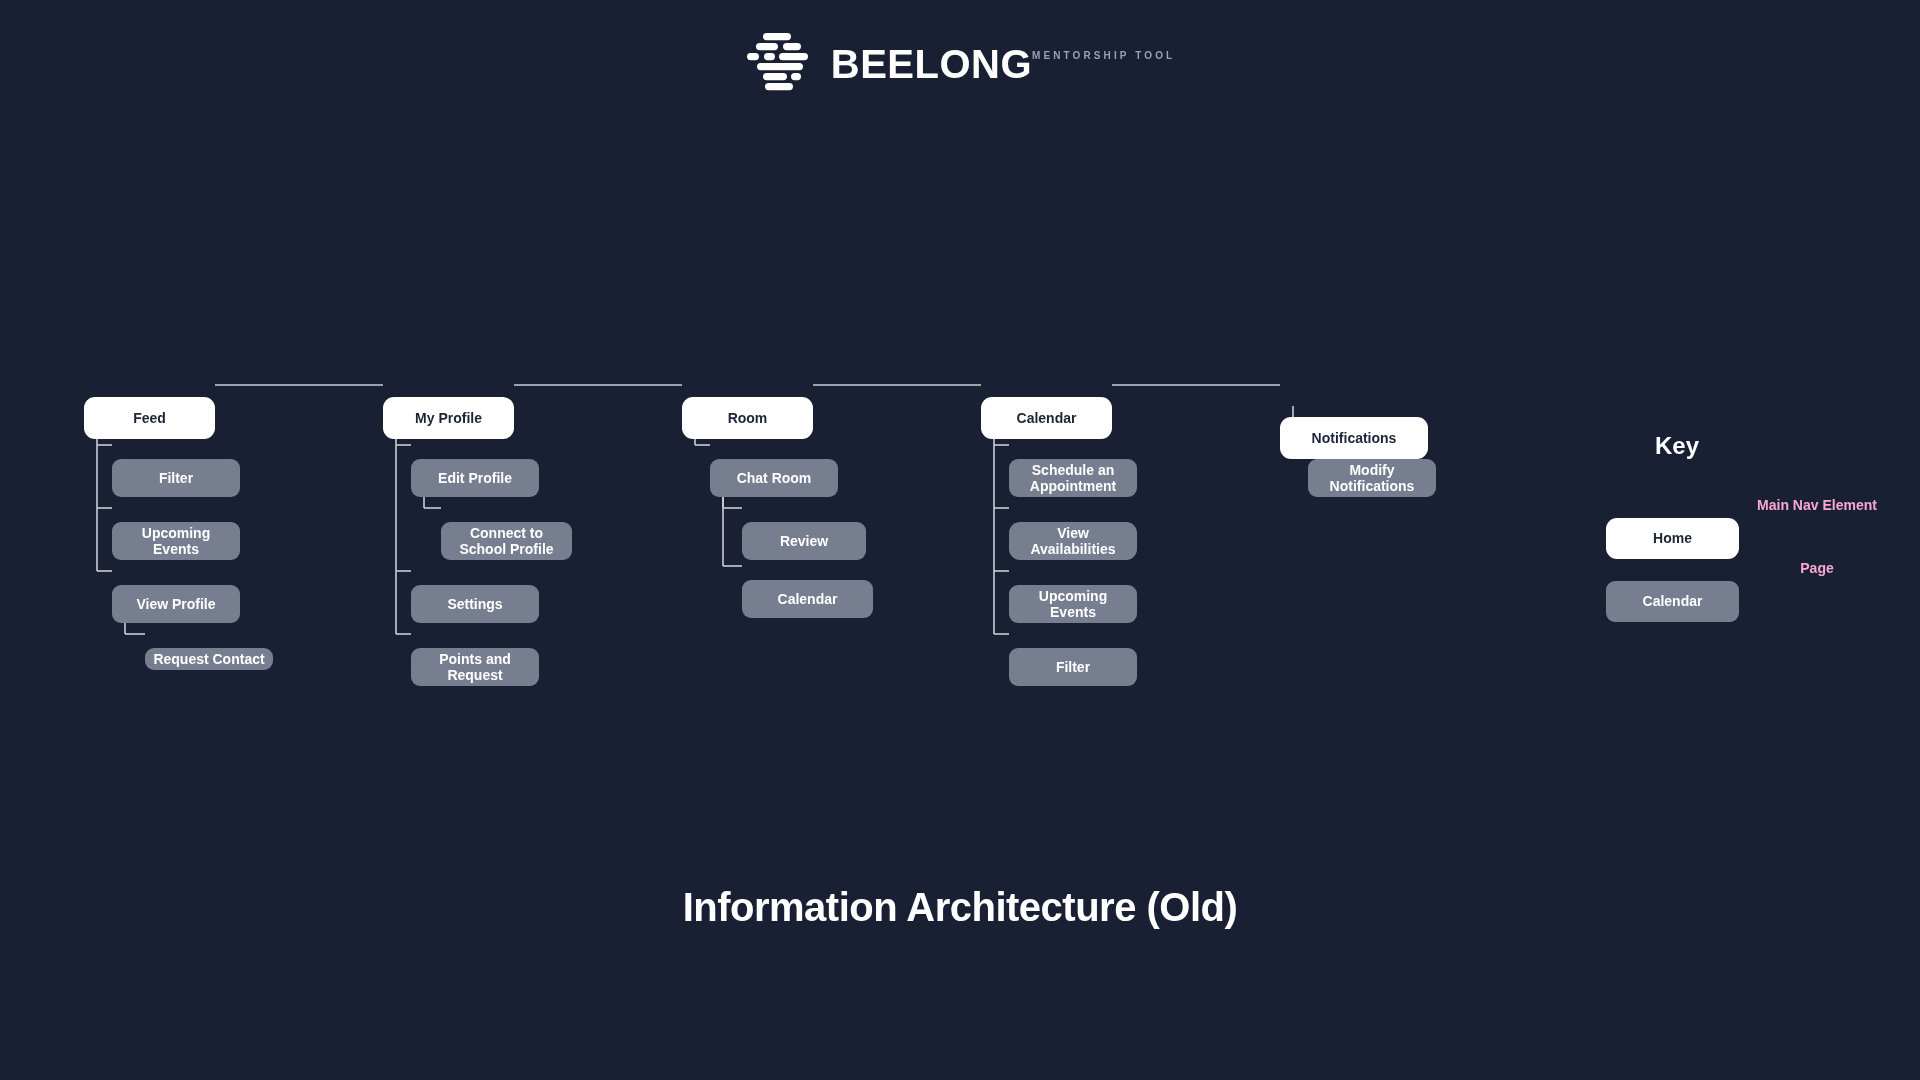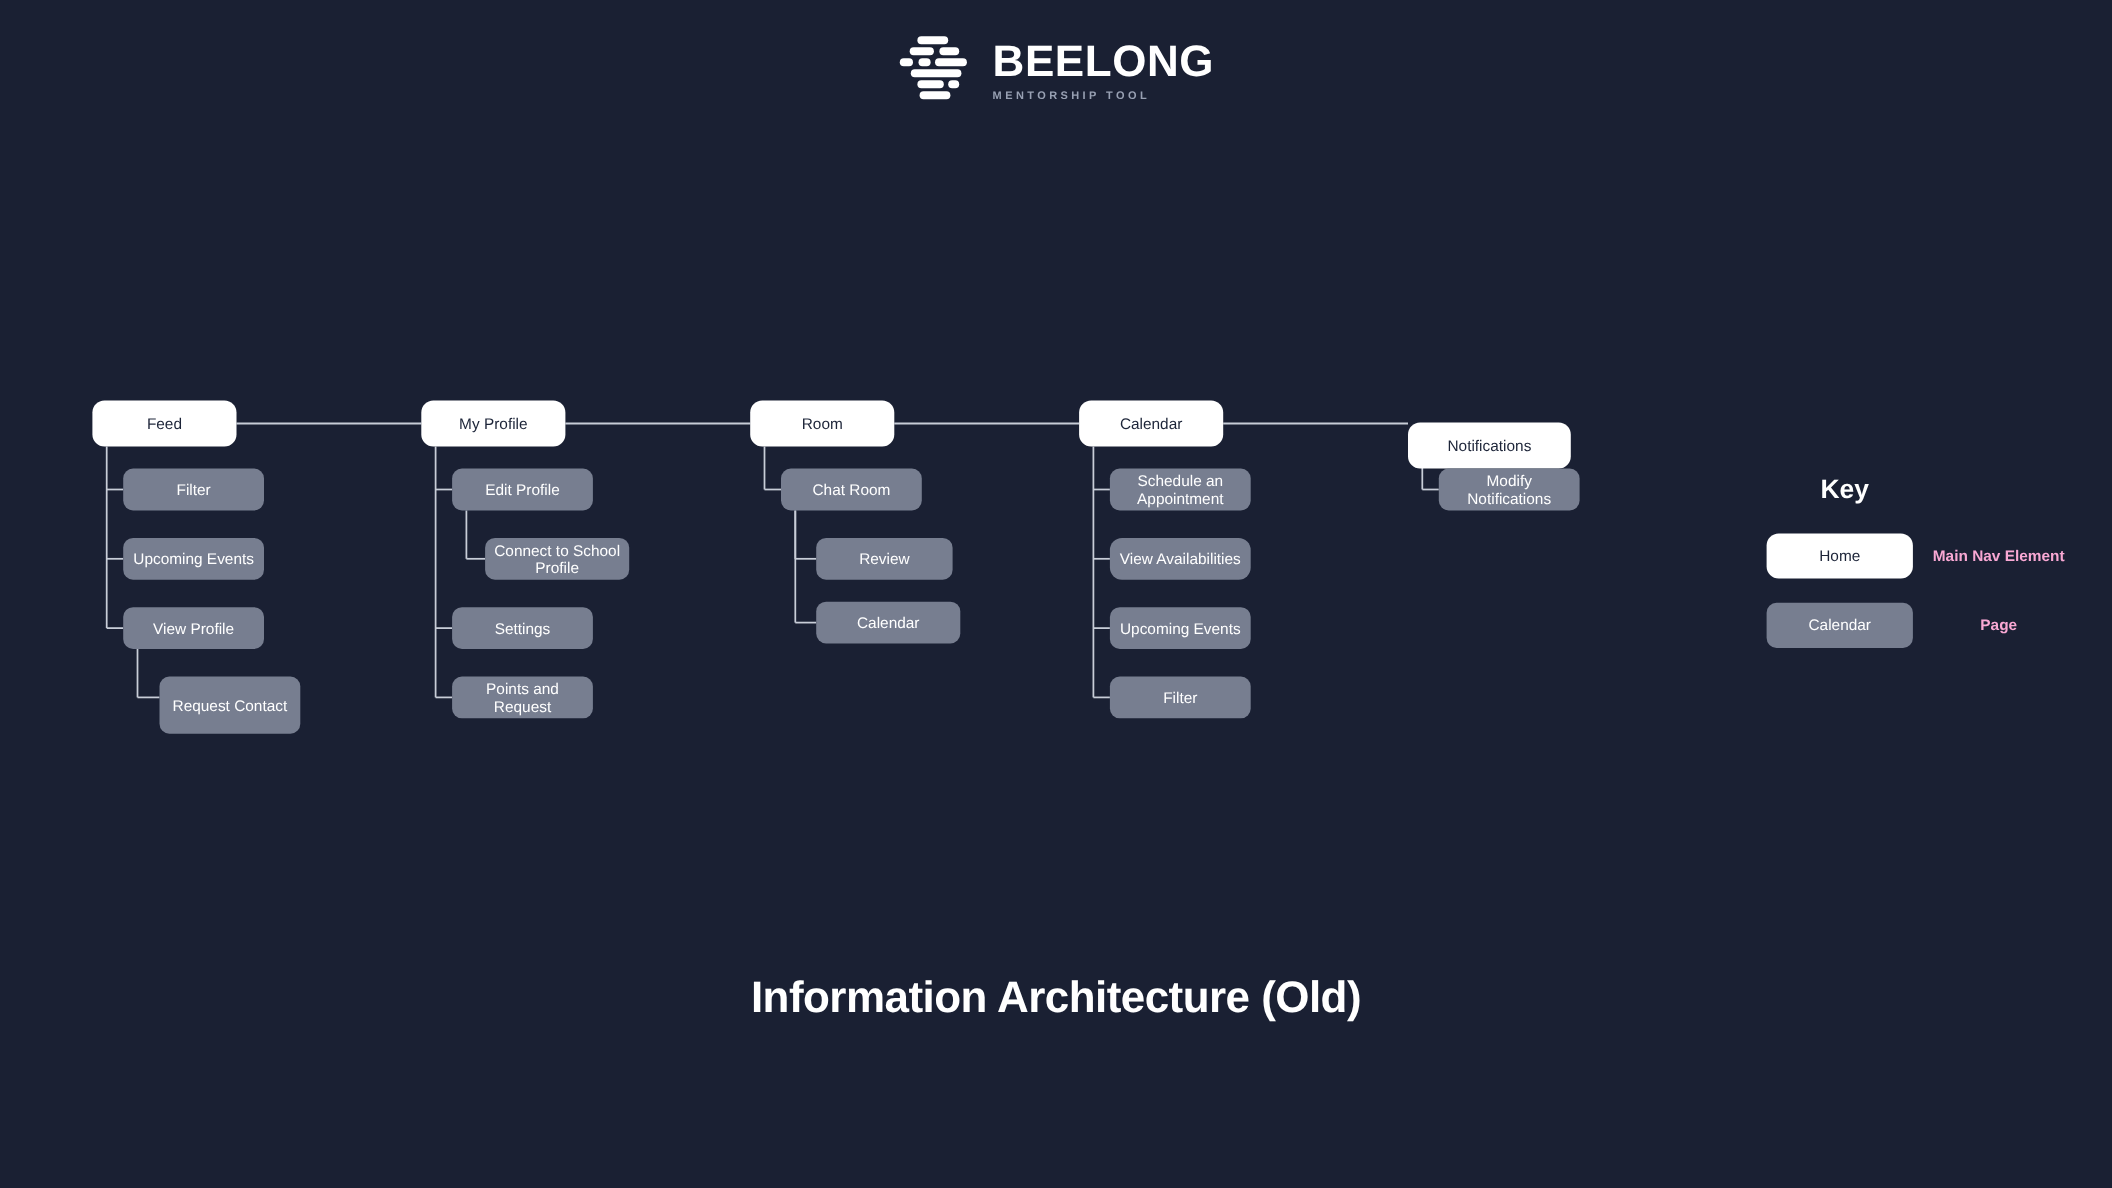--- a/index.html
+++ b/index.html
@@ -29,21 +29,21 @@
     align-items: center;
     gap: 16px;
   }
   #brand-mark {
     width: 70px;
     height: 64px;
     flex: 0 0 auto;
   }
   #brand-text {
     display: flex;
-    flex-direction: column;
+    flex-direction: row;
     line-height: 1;
   }
   #brand-name {
     font-size: 40px;
     font-weight: bold;
     letter-spacing: 0.5px;
     color: #ffffff;
     line-height: 1.0;
   }
   #brand-sub {
@@ -72,23 +72,24 @@
   }
 
   .node {
     position: absolute;
     display: flex;
     align-items: center;
     justify-content: center;
     text-align: center;
     border-radius: 9px;
     font-size: 14px;
-    font-weight: normal;
+    font-weight: bold;
     line-height: 1.16;
     padding: 4px 6px;
+    margin-top: 33px;
   }
   .node.main {
     background: #ffffff;
     color: #1c2438;
     border-radius: 11px;
   }
   .node.page {
     background: #777e90;
     color: #ffffff;
   }
@@ -191,21 +192,21 @@
       </div>
       <div class="node page" style="left: 112px; top: 426px; width: 128px; height: 38px;">
         <span>Filter</span>
       </div>
       <div class="node page" style="left: 112px; top: 489px; width: 128px; height: 38px;">
         <span>Upcoming Events</span>
       </div>
       <div class="node page" style="left: 112px; top: 552px; width: 128px; height: 38px;">
         <span>View Profile</span>
       </div>
-      <div class="node page" style="left: 145px; top: 615px; width: 128px; height: 52px;">
+      <div class="node page" style="left: 145px; top: 615px; width: 128px; height: 22px;">
         <span>Request Contact</span>
       </div>
       <div class="node main" style="left: 383px; top: 364px; width: 131px; height: 42px;">
         <span>My Profile</span>
       </div>
       <div class="node page" style="left: 411px; top: 426px; width: 128px; height: 38px;">
         <span>Edit Profile</span>
       </div>
       <div class="node page" style="left: 441px; top: 489px; width: 131px; height: 38px;">
         <span>Connect to School Profile</span>

